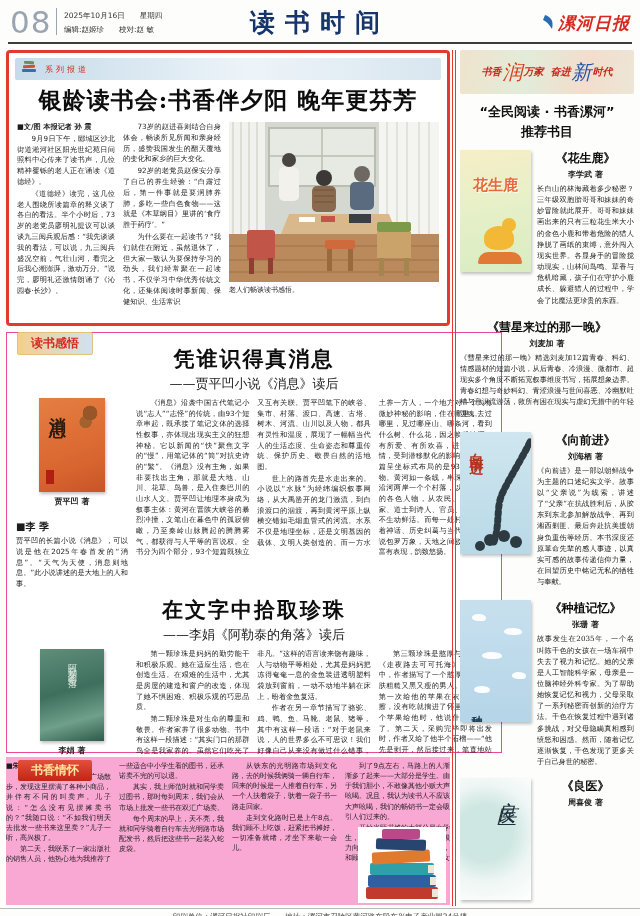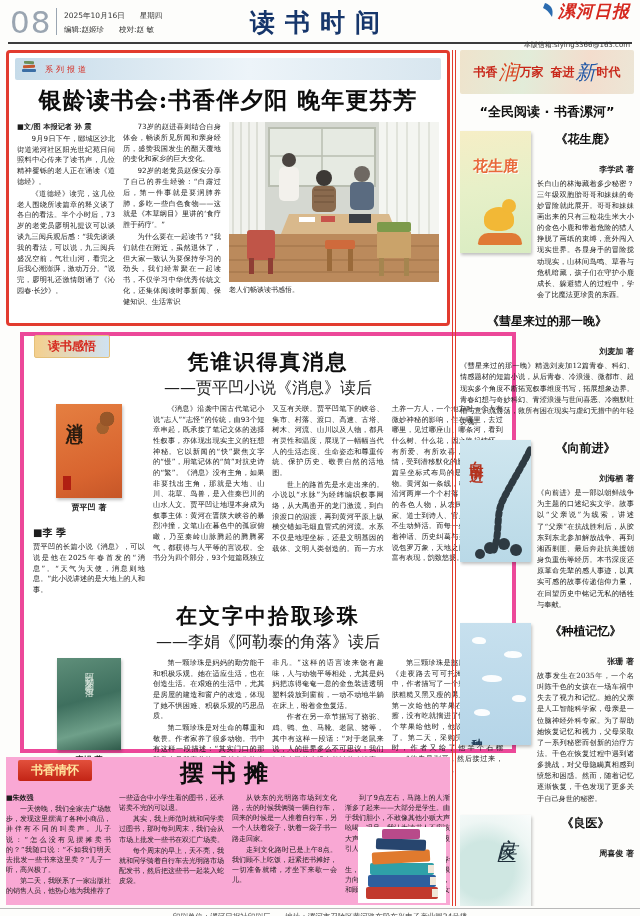--- a/index.html
+++ b/index.html
@@ -11,21 +11,21 @@
   }
   .serif { font-family:"DejaVu Serif","Liberation Serif",serif; }
 
   
   .masthead { position:absolute; top:0; left:0; right:0; height:42px; }
   .pagenum { position:absolute; left:10px; top:4px; font-size:31px; color:#9aa5b1; letter-spacing:1px; }
   .head-div { position:absolute; left:56px; top:8px; width:1px; height:27px; background:#9aa5b1; }
   .dateblock { position:absolute; left:64px; top:9px; font-size:7.5px; line-height:1.8; color:#333; white-space:nowrap; }
   .page-title { position:absolute; left:0; right:0; top:6px; text-align:center;
     font-size:25px; font-weight:bold; letter-spacing:10px; color:#16366b; }
-  .logoblock { position:absolute; right:10px; top:0; text-align:left; }
+  .logoblock { position:absolute; right:10px; top:12px; text-align:left; }
   .logo-row { display:flex; align-items:center; justify-content:flex-end; gap:2px; }
   .logo-text { font-size:17px; font-weight:bold; font-style:italic; color:#d5281e;
     font-family:"DejaVu Serif","Liberation Serif",serif; letter-spacing:1px; }
   .mailbox { font-size:7px; color:#333; margin-top:17px; }
   .head-rule { position:absolute; top:42px; left:8px; right:8px; height:2px; background:#3c3c3c; }
 
   
   .feature { position:absolute; top:50px; left:6px; width:444px; height:276px;
     border:3px solid #e23b2e; border-radius:4px; background:#fff; }
   .fbanner { margin:5px 6px 0; height:22px; border-radius:2px; display:flex; align-items:center; gap:6px;
@@ -38,28 +38,28 @@
   .fcontent { display:flex; gap:8px; margin:6px 8px 0; }
   .fbody { width:214px; height:188px; overflow:hidden; column-count:2; column-gap:8px;
     font-size:7.2px; line-height:1.5; text-align:justify; }
   .para { text-indent:2em; margin-bottom:1px; }
   .byline-p { text-indent:0; font-weight:bold; }
   .fphoto-wrap { width:210px; }
   .fphoto { width:210px; height:160px; display:block; }
   .fcaption { font-size:7px; color:#222; margin-top:3px; }
 
   
-  .insights { position:absolute; top:332px; left:20px; width:496px; height:421px;
-    border:4px solid #ec4899; background:#fff; }
+  .insights { position:absolute; top:332px; left:6px; width:496px; height:421px;
+    border:1px solid #ec4899; background:#fff; }
   .badge { position:absolute; top:-1px; left:10px; padding:2px 13px; font-size:12px; font-weight:bold;
     border-radius:2px; }
   .badge-blue { background:linear-gradient(90deg,#f4cf8d,#cfe2f2); color:#d5281e; border:1px solid #e4c07a; }
   .art-title { text-align:center; font-size:21px; font-weight:bold; letter-spacing:2px; color:#0d0d0d;
     font-family:"DejaVu Serif","Liberation Serif",serif; }
-  .art-sub { text-align:center; font-size:16px; color:#222; margin-top:2px; }
+  .art-sub { text-align:center; font-size:13px; color:#222; margin-top:2px; }
   .art-row { display:flex; gap:8px; padding:5px 9px 0; }
   .art-left { width:112px; flex-shrink:0; }
   .cover { margin:0 auto; box-shadow:1px 2px 3px rgba(0,0,0,.25); position:relative; overflow:hidden; }
   .cover-msg { width:66px; height:94px; background:linear-gradient(160deg,#e57f41,#d8642f 70%,#c65628); }
   .cover-msg .vtitle { position:absolute; top:5px; left:8px; writing-mode:vertical-rl;
     font-size:17px; font-weight:bold; color:#2a1c10; font-family:"DejaVu Serif",serif; letter-spacing:4px; }
   .cover-msg .tree { position:absolute; right:4px; top:6px; width:22px; height:30px;
     background:radial-gradient(circle at 50% 30%,#7a4a22 0 30%,transparent 32%),
                radial-gradient(circle at 30% 60%,#8a5a2a 0 25%,transparent 27%); opacity:.7; }
   .cover-msg .seal { position:absolute; left:7px; bottom:8px; width:8px; height:14px; background:#b01f12; }
@@ -83,33 +83,33 @@
     text-align:justify; height:112px; overflow:hidden; }
   .bf-illu { position:absolute; right:4px; bottom:2px; width:88px; height:76px; background:#fff; }
 
   
   .divider { position:absolute; top:50px; left:452px; width:4px; height:856px;
     border-left:1px solid #e23b2e; border-right:1px solid #e23b2e; }
   .sidebar { position:absolute; top:50px; left:460px; width:174px; height:856px; overflow:hidden; }
   .sbanner { height:44px; border-radius:2px; display:flex; align-items:center; justify-content:center;
     background:linear-gradient(100deg,#efe3cc 0%,#e2ecd9 38%,#f3ddcd 72%,#ece6d6 100%);
     font-family:"DejaVu Serif","Liberation Serif",serif; white-space:nowrap; }
-  .sbanner b { color:#c8271a; font-size:12px; }
+  .sbanner b { color:#c8271a; font-size:10px;font-style:italic; }
   .sbanner .big1 { font-size:20px; font-style:italic; color:#d8401c; margin:0 1px; }
   .sbanner .big2 { font-size:20px; font-style:italic; color:#2358a6; margin:0 1px; }
   .sbanner .gap { width:7px; }
   .rec-head { margin-top:8px; text-align:center; font-weight:bold; font-size:13px; color:#111; line-height:1.5; }
   .books { margin-top:9px; }
   .bk { display:flex; gap:6px; margin-bottom:13px; }
   .bk-cover { width:71px; height:122px; flex-shrink:0; box-shadow:1px 2px 3px rgba(0,0,0,.25);
     position:relative; overflow:hidden; }
   .bk-info { flex:1; min-width:0; }
   .bk-title { text-align:center; font-weight:bold; font-size:12px; color:#0d0d0d;
     font-family:"DejaVu Serif","Liberation Serif",serif; }
-  .bk-author { text-align:right; font-size:8px; font-weight:bold; margin:16px 0 3px; }
+  .bk-author { text-align:center; font-size:8px; font-weight:bold; margin:2px 0 3px; }
   .bk-desc { font-size:7.2px; line-height:1.55; text-align:justify; color:#222; max-height:132px; overflow:hidden;
     font-family:"DejaVu Serif","Liberation Serif",serif; }
   
   .cv-hsl { background:linear-gradient(170deg,#f6eec6 0%,#e7f0c8 45%,#d9ecc2 100%); }
   .cv-hsl .ttl { position:absolute; top:26px; left:50%; transform:translateX(-50%); font-size:15px; font-weight:bold;
     color:#e8683a; text-shadow:1px 1px 0 #fff; white-space:nowrap; }
   .cv-hsl .deer { position:absolute; left:24px; bottom:22px; width:30px; height:24px; border-radius:50% 50% 40% 40%;
     background:#f2b836; }
   .cv-hsl .deer:before { content:""; position:absolute; left:18px; top:-8px; width:14px; height:14px;
     border-radius:50%; background:#f2b836; }
@@ -261,21 +261,20 @@
           <p class="para">第二颗珍珠是对生命的尊重和敬畏。作者家养了很多动物。书中有这样一段描述：“其实门口的那群鸟全是我家养的。虽然它们吃光了我们撒在屋里的食物后一只一只都飞走了，但第二天还会回来。这样，我们家就像动物园一样，热闹非凡。”这样的语言读来饶有趣味，人与动物平等相处，尤其是妈妈把冻得奄奄一息的金鱼装进透明塑料袋放到窗前，一动不动地半躺在床上，盼着金鱼复活。</p>
           <p class="para">作者在另一章节描写了骆驼、鸡、鸭、鱼、马靴、老鼠、猪等，其中有这样一段话：“对于老鼠来说，人的世界多么不可思议！我们好像自己从来没有做过什么错事，却遭遇了那么多的旱灾呀、洪灾呀、森林火灾呀等自然灾害，自然多么令人畏惧。”</p>
           <p class="para">第三颗珍珠是憨厚与纯朴。在《走夜路去可可托海》这篇文章中，作者描写了一个憨厚高大、皮肤粗糙又黑又瘦的男人。他把作者第一次给他的苹果在衣襟上擦了擦，没有吃就揣进了怀里。又拿几个苹果给他时，他说什么也不要了。第二天，采购完毕即将出发时，作者又给了他半个石榴——“他先是剥开，然后接过来，笔直地站在冰雪里，</p>
         </div>
     </div>
   </div>
 </div>
 
 <div class="bookfair">
   <div class="badge-red">书香情怀</div>
-  <div class="bf-title">摆书摊</div>
   <div class="bf-body">
     <p class="para byline-p">■朱效强</p>
     <div>
         <p class="para">一天傍晚，我们全家去广场散步，发现这里摆满了各种小商品，并伴有不同的叫卖声。儿子说：“怎么没有见摆摊卖书的？”我随口说：“不如我们明天去批发一些书来这里卖？”儿子一听，高兴极了。</p>
         <p class="para">第二天，我联系了一家出版社的销售人员，他热心地为我推荐了一些适合中小学生看的图书，还承诺卖不完的可以退。</p>
         <p class="para">其实，我上师范时就和同学卖过图书，那时每到周末，我们会从市场上批发一些书在双汇广场卖。</p>
         <p class="para">每个周末的早上，天不亮，我就和同学骑着自行车去光明路市场配发书，然后把这些书一起装入蛇皮袋。</p>
         <p class="para">从铁东的光明路市场到文化路，去的时候我俩骑一辆自行车，回来的时候是一人推着自行车，另一个人扶着袋子，驮着一袋子书一路走回家。</p>
         <p class="para">走到文化路时已是上午8点。我们顾不上吃饭，赶紧把书摊好，一切准备就绪，才坐下来歇一会儿。</p>
         <p class="para">到了9点左右，马路上的人渐渐多了起来——大部分是学生。由于我们胆小，不敢像其他小贩大声吆喝。况且，我认为读书人不应该大声吆喝，我们的畅销书一定会吸引人们过来的。</p>
@@ -303,20 +302,21 @@
     <b>书香</b>
       <span class="big1">润</span>
       <b>万家</b>
       <span class="gap"></span>
       <b>奋进</b>
       <span class="big2">新</span>
       <b>时代</b>
   </div>
   <div class="rec-head">
     <div>“全民阅读 · 书香漯河”</div>
+    <div>推荐书目</div>
   </div>
 
   <div class="books">
 
     <div class="bk">
       <div class="bk-cover cv-hsl">
         <span class="ttl">花生鹿</span>
         <span class="deer"></span>
         <span class="shroom"></span>
       </div>

